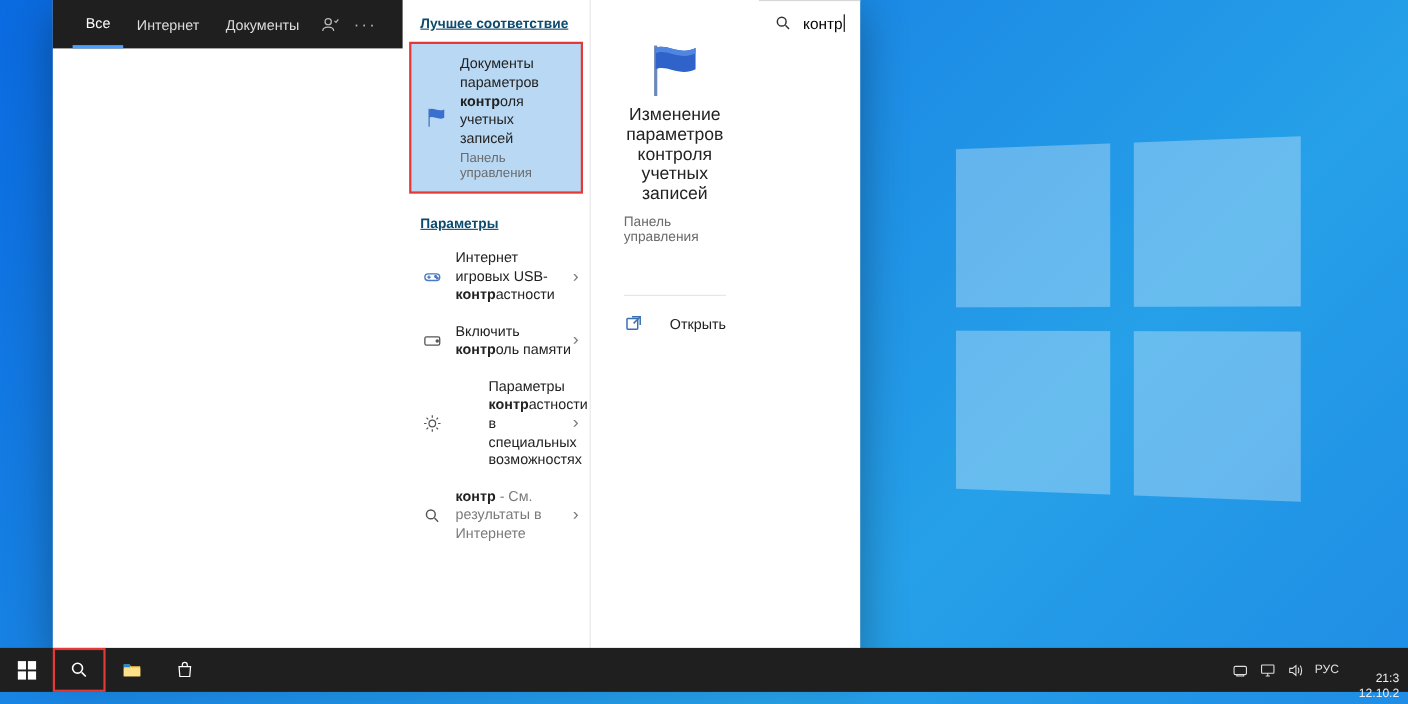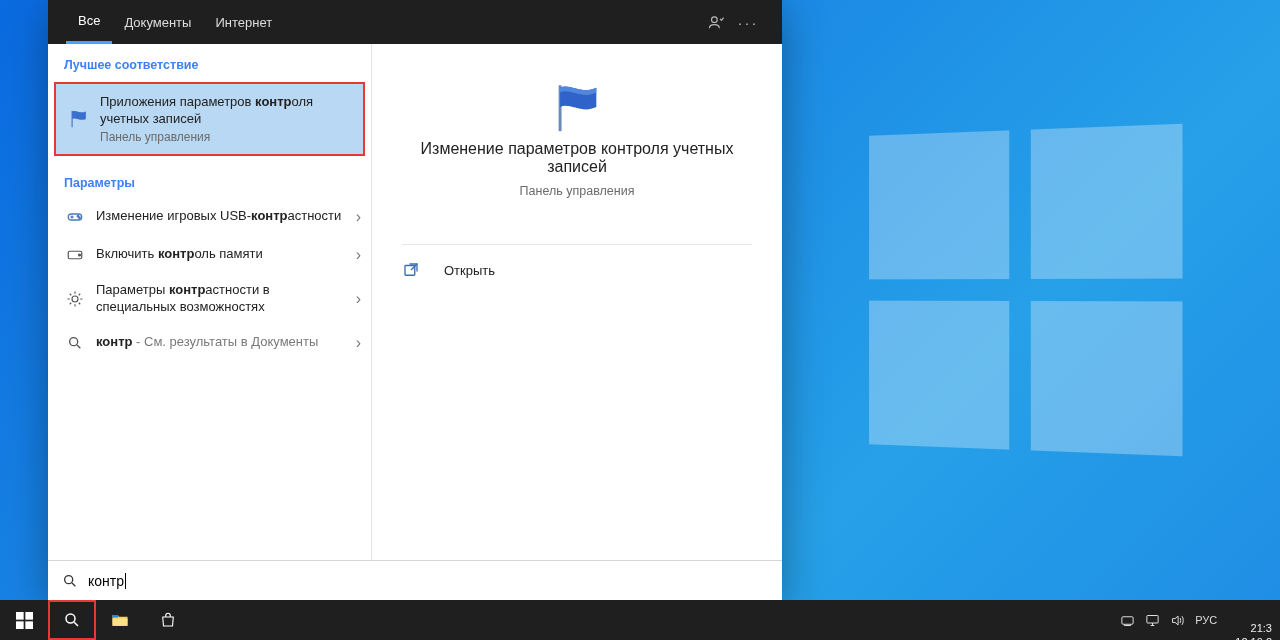--- a/index.html
+++ b/index.html
@@ -13,37 +13,37 @@
     position: absolute; left: 860px; top: 130px; width: 320px; height: 320px;
     display: grid; grid-template-columns: 1fr 1fr; grid-template-rows: 1fr 1fr; gap: 22px;
     opacity: 0.55; transform: perspective(900px) rotateY(-12deg);
   }
   .winlogo div { background: rgba(255,255,255,0.55); }
 
   
   .flyout {
     position: absolute; left: 48px; top: 0; width: 734px; height: 600px;
     background: #fff; box-shadow: 0 10px 40px rgba(0,0,0,.35);
-    display: flex; flex-direction: column;
+    display: flex; flex-direction: row;
   }
   .tabbar {
     height: 44px; background: #1f1f1f; display: flex; align-items: center;
     padding: 0 18px; gap: 0; color: #e6e6e6; font-size: 13px;
   }
   .tab { padding: 0 12px; height: 44px; display:flex; align-items:center; cursor:pointer; color:#ddd; }
   .tab.active { color:#fff; border-bottom: 3px solid #4aa0ff; }
   .tabbar .spacer { flex: 1; }
   .tabbar .hicon { width:32px; display:flex; justify-content:center; color:#bbb; font-size:15px; }
   .tab .chev { margin-left:6px; font-size:10px; }
 
   .body { flex:1; display:flex; overflow:hidden; }
   .left { width: 324px; border-right:1px solid #e5e5e5; overflow:hidden; }
   .right { flex:1; padding: 30px 30px 10px 30px; display:flex; flex-direction:column; align-items:center; }
 
-  .section-label { font-size: 12.5px; color:#3b82f6; font-weight:600; padding: 14px 16px 8px 16px; }
+  .section-label { font-size: 12.5px; color:#0c4a6e; font-weight:600; padding: 14px 16px 8px 16px; text-decoration: underline; }
   .item {
     display:flex; align-items:center; gap: 10px; padding: 8px 14px 8px 14px;
     cursor:pointer; position:relative;
   }
   .item .icon { width:22px; height:22px; display:flex; align-items:center; justify-content:center; flex-shrink:0; }
   .item .text { font-size: 13px; line-height:1.3; color:#222; }
   .item .sub { font-size: 12px; color: #6b6b6b; margin-top:2px; }
   .item .chev { position:absolute; right:10px; color:#7a7a7a; font-size:16px; }
   .best {
     background:#B9D8F3; outline: 2.5px solid #E53935; outline-offset:-2px;
@@ -64,21 +64,21 @@
   .searchbar {
     height: 40px; border-top:1px solid #d6d6d6; display:flex; align-items:center;
     padding: 0 14px; gap:10px; font-size:14px;
   }
   .searchbar .mag { color:#333; }
   .caret { display:inline-block; width:1px; height:16px; background:#000; margin-left:1px; vertical-align:middle; animation: blink 1s step-end infinite; }
   @keyframes blink { 50% { opacity:0; } }
 
   
   .taskbar {
-    position:absolute; left:0; bottom:0; width:100%; height:40px;
+    position:absolute; left:0; bottom:11px; width:100%; height:40px;
     background:#1f1f1f; display:flex; color:#fff;
   }
   .tb-btn { width:48px; height:40px; display:flex; align-items:center; justify-content:center; cursor:pointer; }
   .tb-search { outline: 2px solid #E53935; outline-offset:-2px; }
   .tb-right { margin-left:auto; display:flex; align-items:center; height:100%; padding-right:2px; }
   .tray { display:flex; align-items:center; gap:10px; font-size:11px; color:#ddd; padding:0 8px; }
   .clock { font-size:11px; text-align:right; line-height:1.2; padding:0 6px 0 10px; color:#eee;margin-top:31px; }
 
   b.hl { font-weight:700; }
 
@@ -92,22 +92,22 @@
   <div class="winlogo">
     <div></div>
       <div></div>
       <div></div>
       <div></div>
   </div>
 
   <div class="flyout">
     <div class="tabbar">
       <div class="tab active">Все</div>
+      <div class="tab">Интернет</div>
       <div class="tab">Документы</div>
-      <div class="tab">Интернет</div>
       <div class="spacer"></div>
       <div class="hicon">
         <svg width="17" height="17" viewBox="0 0 24 24" fill="none" stroke="currentColor" stroke-width="1.6">
             <circle cx="9" cy="8" r="4"></circle>
             <path d="M2 20c0-3 3-5 7-5s7 2 7 5"></path>
             <path d="M17 7l2 2 3-4"></path>
           </svg>
       </div>
       <div class="hicon" style="letter-spacing:2px;">···</div>
     </div>
@@ -118,39 +118,39 @@
 
         <div class="item best">
           <div class="icon">
             <svg width="26" height="26" viewBox="0 0 32 32">
                 <path d="M6 4 L6 28" stroke="#5a87c7" stroke-width="2"></path>
                 <path d="M6 5 C12 2 18 9 26 5 L26 16 C18 20 12 13 6 16 Z" fill="#3a6fd0"></path>
               </svg>
           </div>
           <div>
             <div class="text">
-              <span>Приложения параметров </span><b class="hl">контр</b><span>оля учетных записей</span>
+              <span>Документы параметров </span><b class="hl">контр</b><span>оля учетных записей</span>
             </div>
             <div class="sub">Панель управления</div>
           </div>
         </div>
 
         <div class="section-label">Параметры</div>
 
         <div class="item regular">
           <div class="icon">
             <svg width="18" height="18" viewBox="0 0 24 24" fill="none" stroke="#4a7abf" stroke-width="1.7">
                 <rect x="3" y="8" width="18" height="8" rx="4"></rect>
                 <path d="M8 10v4M6 12h4"></path>
                 <circle cx="16" cy="11" r="1" fill="#4a7abf"></circle>
                 <circle cx="18" cy="13" r="1" fill="#4a7abf"></circle>
               </svg>
           </div>
           <div class="text">
-            <span>Изменение игровых USB-</span><b class="hl">контр</b><span>астности</span>
+            <span>Интернет игровых USB-</span><b class="hl">контр</b><span>астности</span>
           </div>
           <span class="chev">›</span>
         </div>
 
         <div class="item regular">
           <div class="icon">
             <svg width="18" height="18" viewBox="0 0 24 24" fill="none" stroke="#555" stroke-width="1.6">
                 <rect x="3" y="7" width="18" height="10" rx="2"></rect>
                 <circle cx="18" cy="12" r="1.3" fill="#555"></circle>
               </svg>
@@ -161,36 +161,36 @@
           <span class="chev">›</span>
         </div>
 
         <div class="item regular">
           <div class="icon">
             <svg width="18" height="18" viewBox="0 0 24 24" fill="none" stroke="#555" stroke-width="1.5">
                 <circle cx="12" cy="12" r="4"></circle>
                 <path d="M12 2v3M12 19v3M2 12h3M19 12h3M5 5l2 2M17 17l2 2M17 7l2-2M5 19l2-2"></path>
               </svg>
           </div>
-          <div class="text" style="max-width:230px;">
+          <div class="text" style="max-width:230px;margin-left:30px;">
             <span>Параметры </span><b class="hl">контр</b><span>астности в специальных возможностях</span>
           </div>
           <span class="chev">›</span>
         </div>
 
 
         <div class="item regular">
           <div class="icon">
             <svg width="16" height="16" viewBox="0 0 24 24" fill="none" stroke="#555" stroke-width="2">
                 <circle cx="10" cy="10" r="6"></circle>
                 <path d="M20 20l-5-5"></path>
               </svg>
           </div>
           <div class="text">
-            <b class="hl">контр</b><span style="color:#7a7a7a;"> - См. результаты в Документы</span>
+            <b class="hl">контр</b><span style="color:#7a7a7a;"> - См. результаты в Интернете</span>
           </div>
           <span class="chev">›</span>
         </div>
       </div>
 
       <div class="right">
         <div style="margin-top:4px;">
           <svg width="58" height="58" viewBox="0 0 48 48">
               <path d="M10 6 L10 44" stroke="#6a89b7" stroke-width="2.4"></path>
               <path d="M10 8 C18 4 28 14 40 8 L40 24 C28 30 18 20 10 24 Z" fill="#2f63c9"></path>

